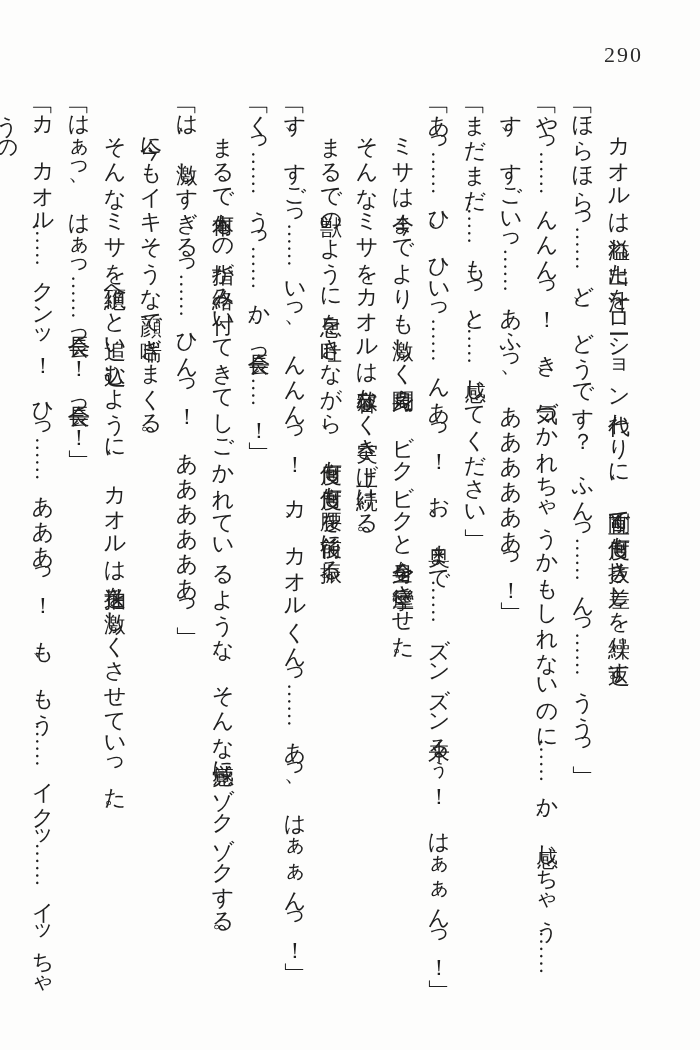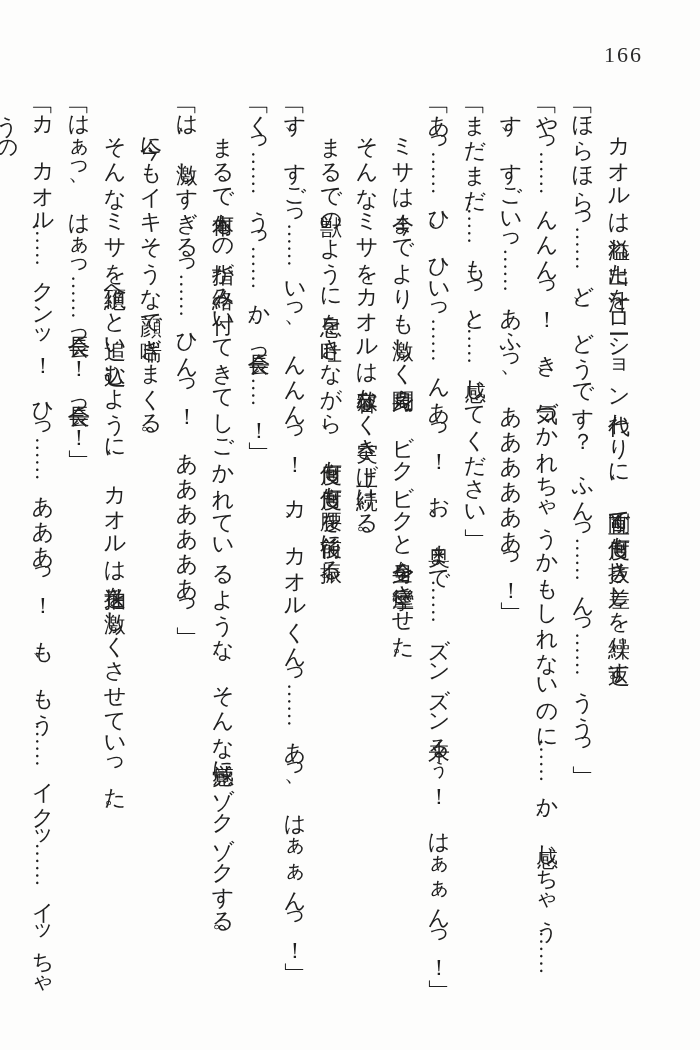--- a/index.html
+++ b/index.html
@@ -42,21 +42,21 @@
     text-indent: 0;
   }
   .text-block p.indent {
     text-indent: 1em;
   }
 </style>
 </head>
 <body>
 
 <div class="book-page">
-  <div class="page-number">166</div>
+  <div class="page-number">290</div>
   <div class="text-block" id="text-block">
       <p class="indent">カオルは溢れ出た汁をローション代わりに、剛直で何度も抜き差しを繰り返す。</p>
       <p class="">「ほらほらっ……ど、どうです？　ふんっ……んっ……ううっ」</p>
       <p class="">「やっ……んんんっ！　き、気づかれちゃうかもしれないのに……か、感じちゃう……す、すごいっ……あふっ、ああああああっ！」</p>
       <p class="">「まだまだ……もっと……感じてください」</p>
       <p class="">「あっ……ひ、ひいっ……んあっ！　お、奥まで……ズンズン来るぅ！　はぁぁんっ！」</p>
       <p class="indent">ミサは今までよりも激しく身悶え、ビクビクと全身を痙攣させた。</p>
       <p class="indent">そんなミサをカオルは容赦なく突き上げ続ける。</p>
       <p class="indent">まるで獣のように息を吐きながら、何度も何度も腰を前後に振る。</p>
       <p class="">「す、すごっ……いっ、んんんっ！　カ、カオルくんっ……あっ、はぁぁんっ！」</p>

